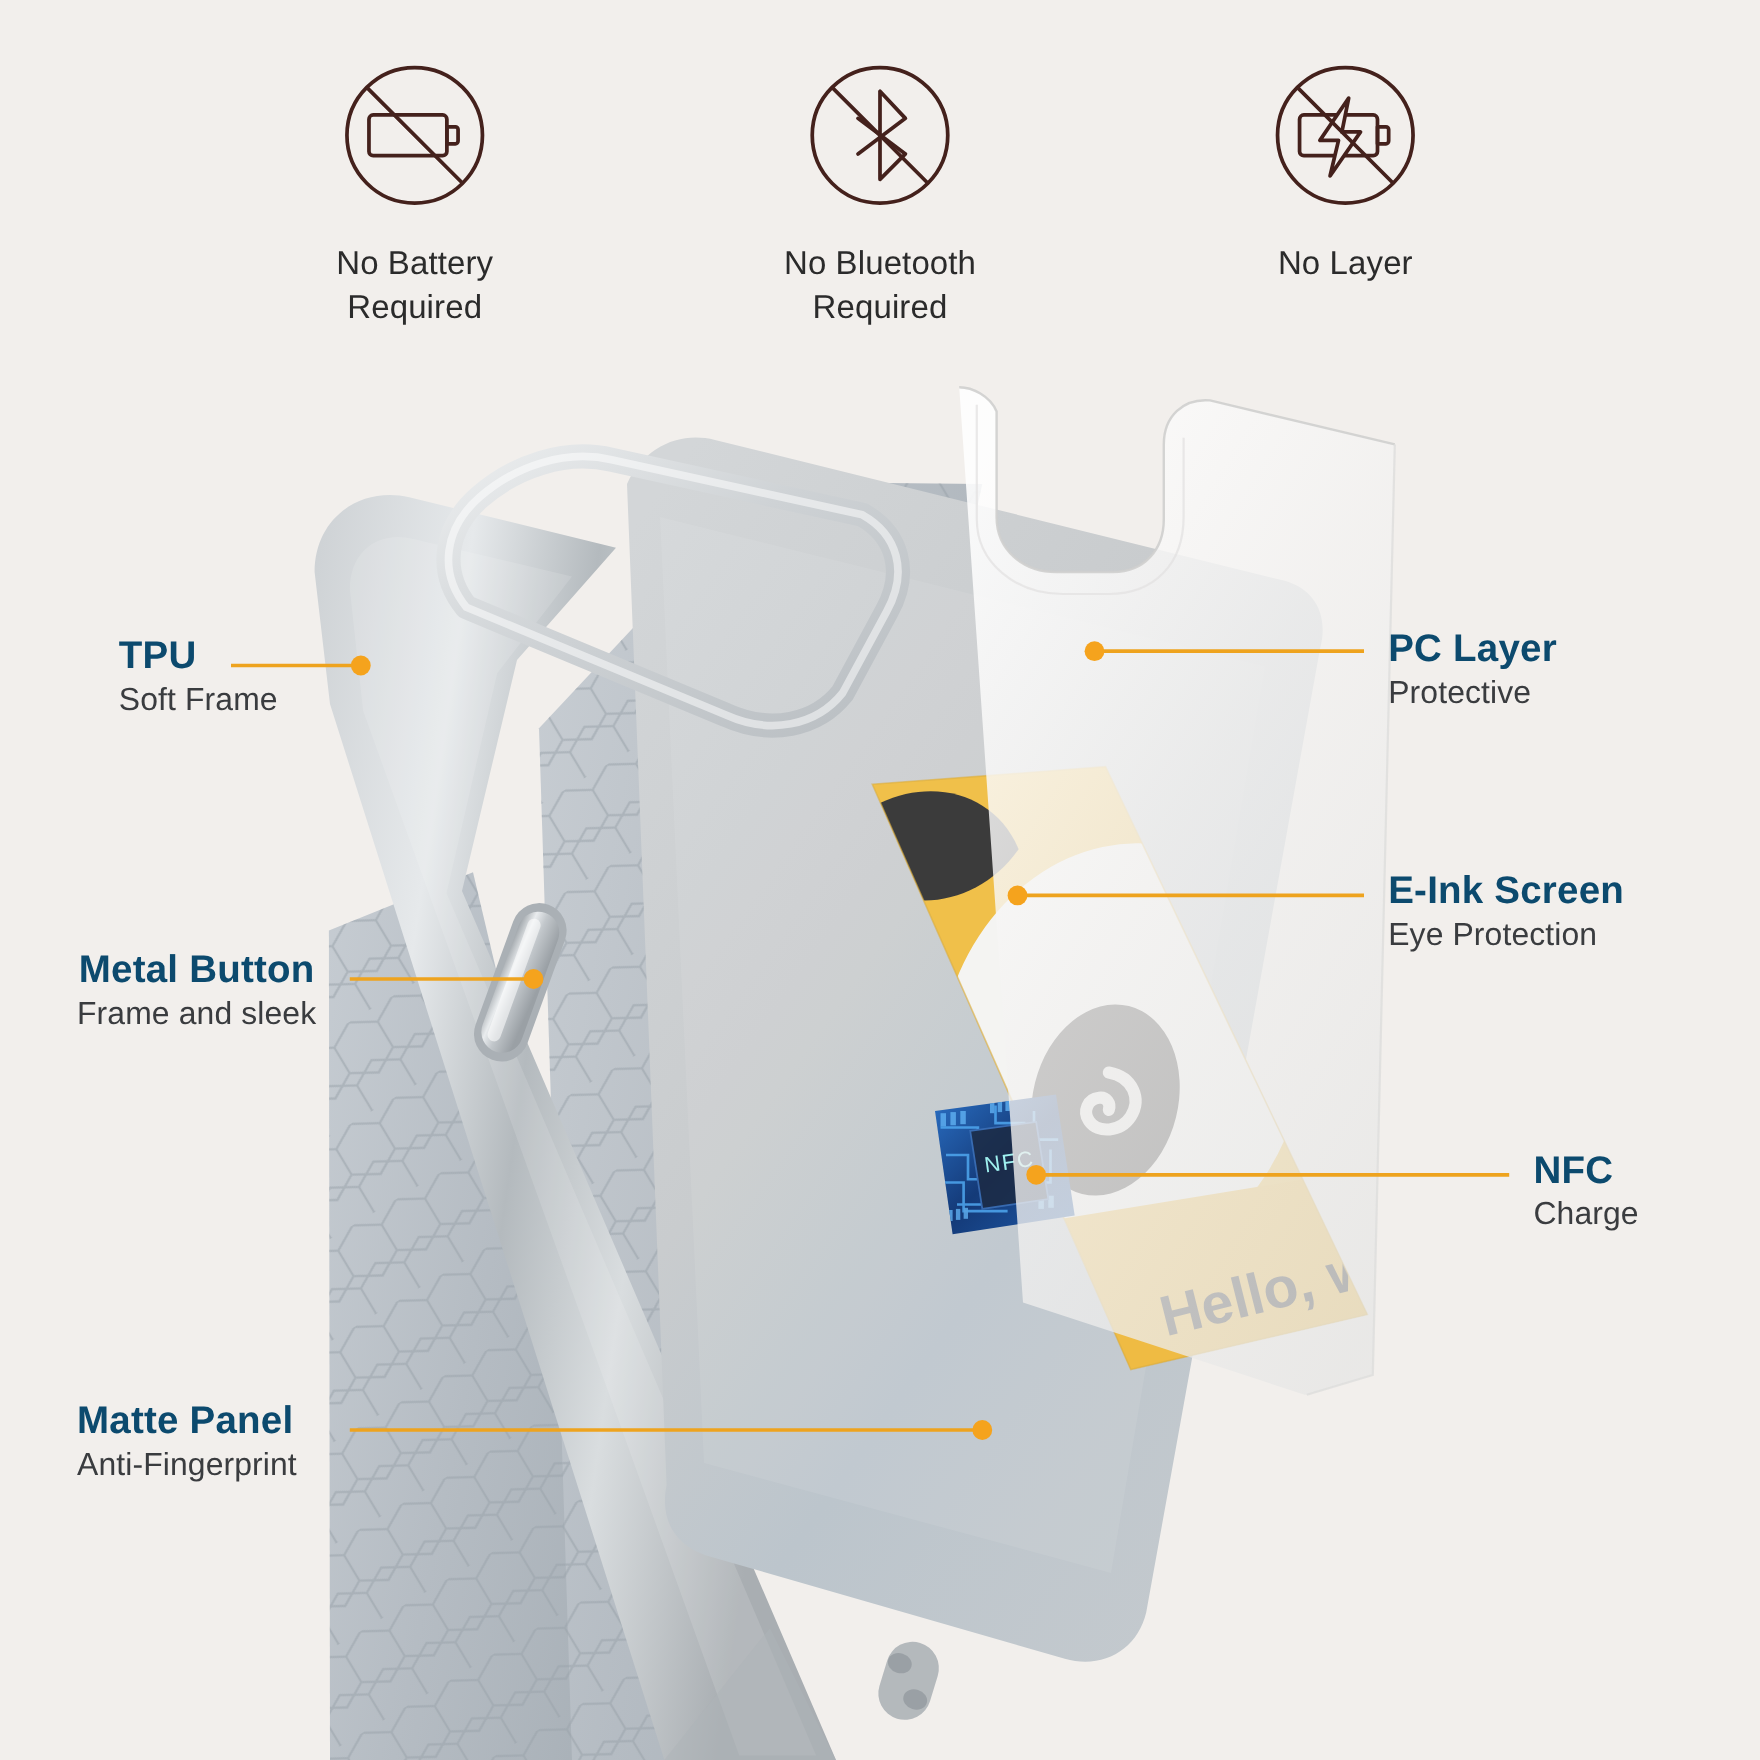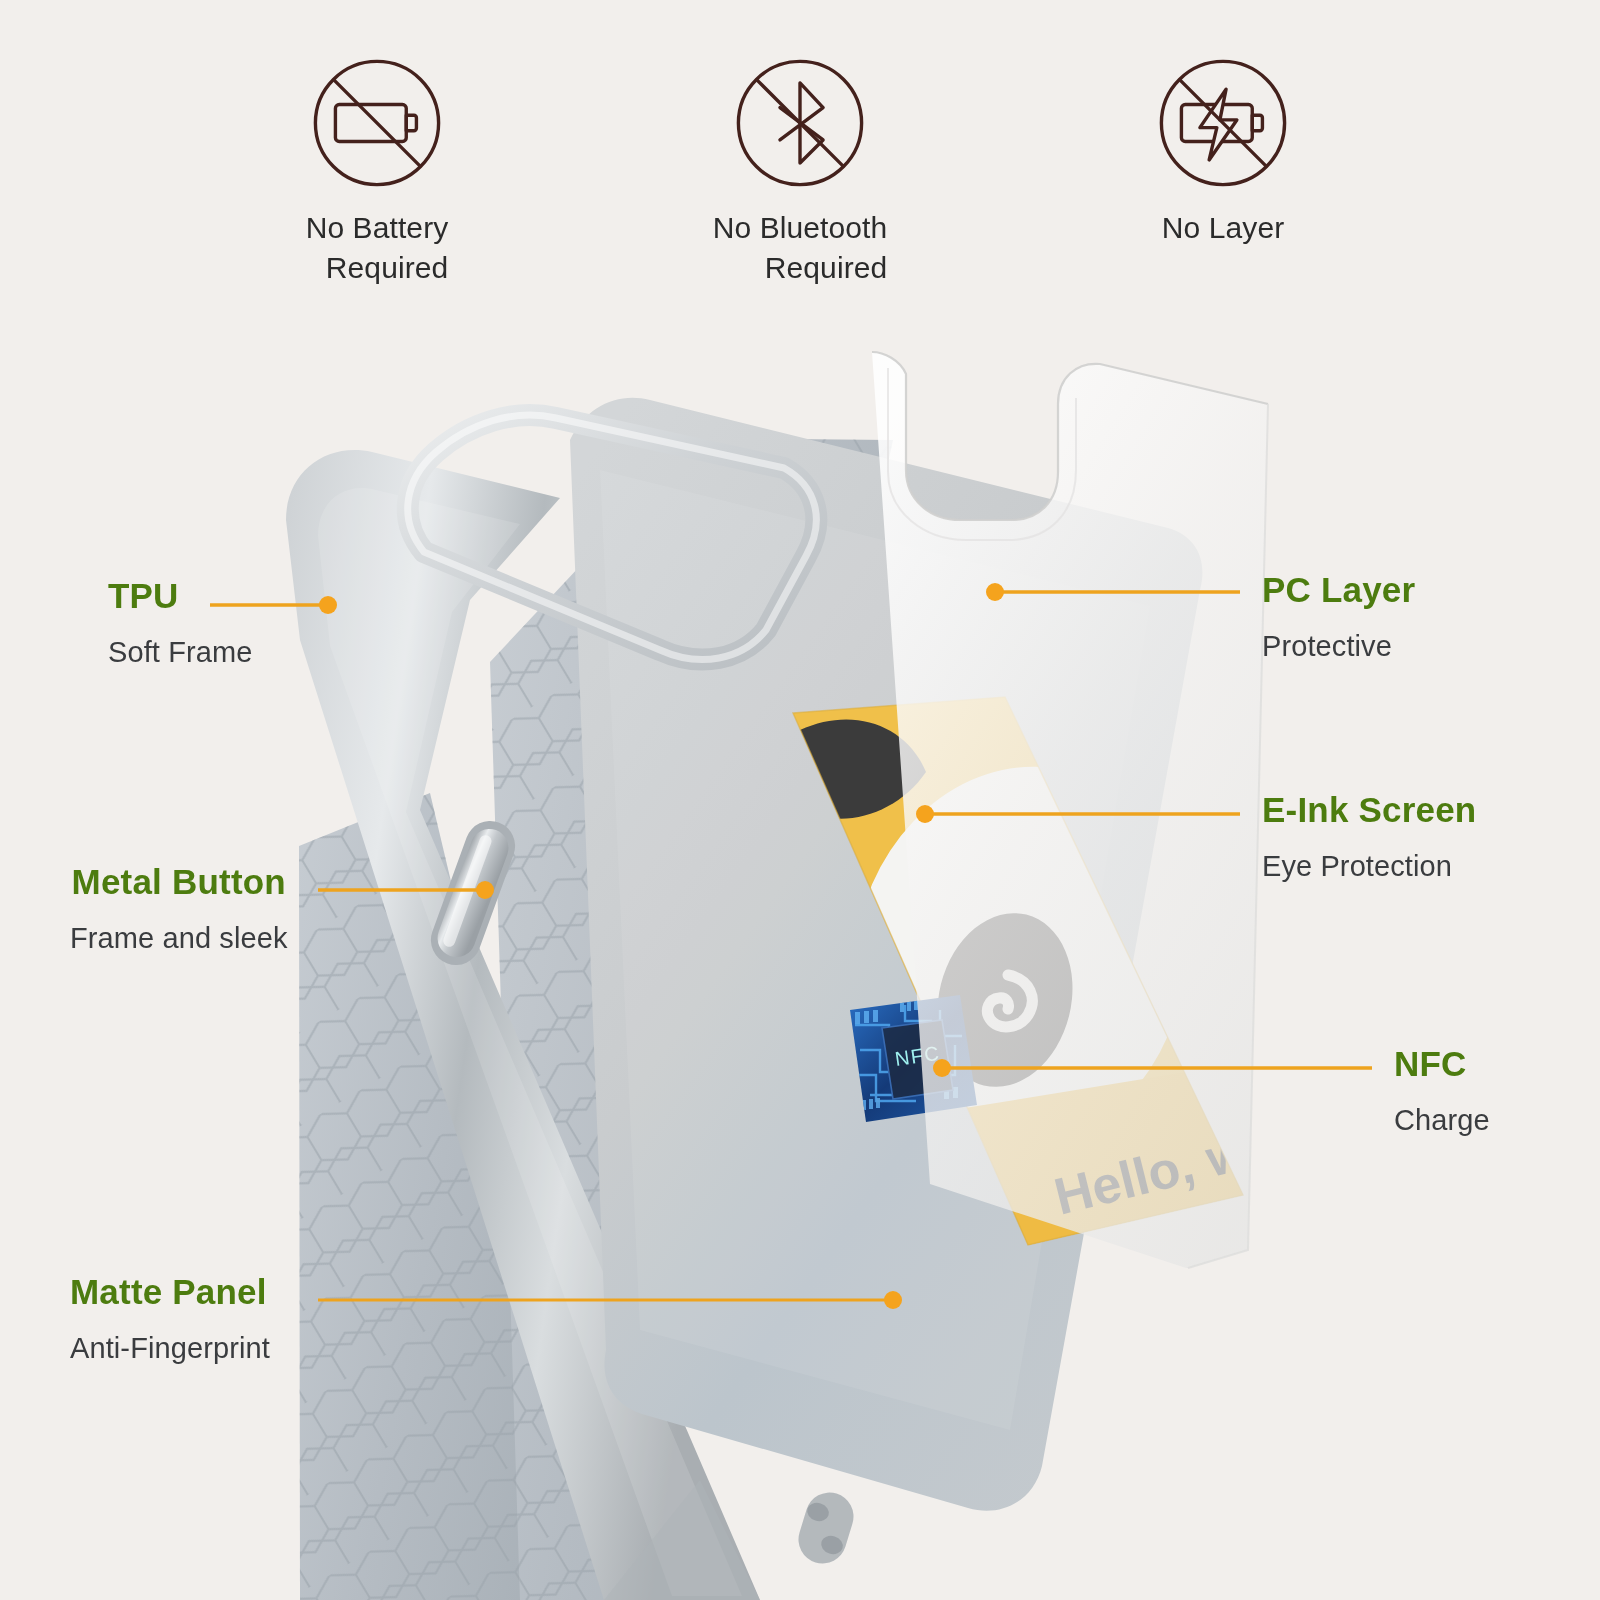--- a/index.html
+++ b/index.html
@@ -29,50 +29,50 @@
   .feature-item {
     width: 282px;
     display: flex;
     flex-direction: column;
     align-items: center;
   }
   .feature-badge {
     width: 154px; height: 154px;
   }
   .feature-label {
-    margin-top: 8px;
+    margin-top: 20px;
     font-size: 30px;
     line-height: 1.33;
     color: #2b2b2b;
-    text-align: right;
+    text-align: center;
     letter-spacing: .1px;
     white-space: pre-line;
   }
 
   
   #phone-figure {
     position: absolute;
     inset: 0;
   }
   #phone-figure svg { display:block; }
 
   
   .callout {
     position: absolute;
   }
   .callout .c-title {
     font-size: 35px;
     font-weight: bold;
-    color: #4d7c0f;
+    color: #0c4a6e;
     letter-spacing: .2px;
     line-height: 1.05;
     white-space: nowrap;
   }
   .callout .c-sub {
-    margin-top: 22px;
+    margin-top: 6px;
     font-size: 29px;
     color: #3a3c3f;
     letter-spacing: .1px;
     line-height: 1.1;
     white-space: nowrap;
   }
   .callout.right-side { text-align: left; }
   .callout.left-side  { text-align: left; }
 
   

